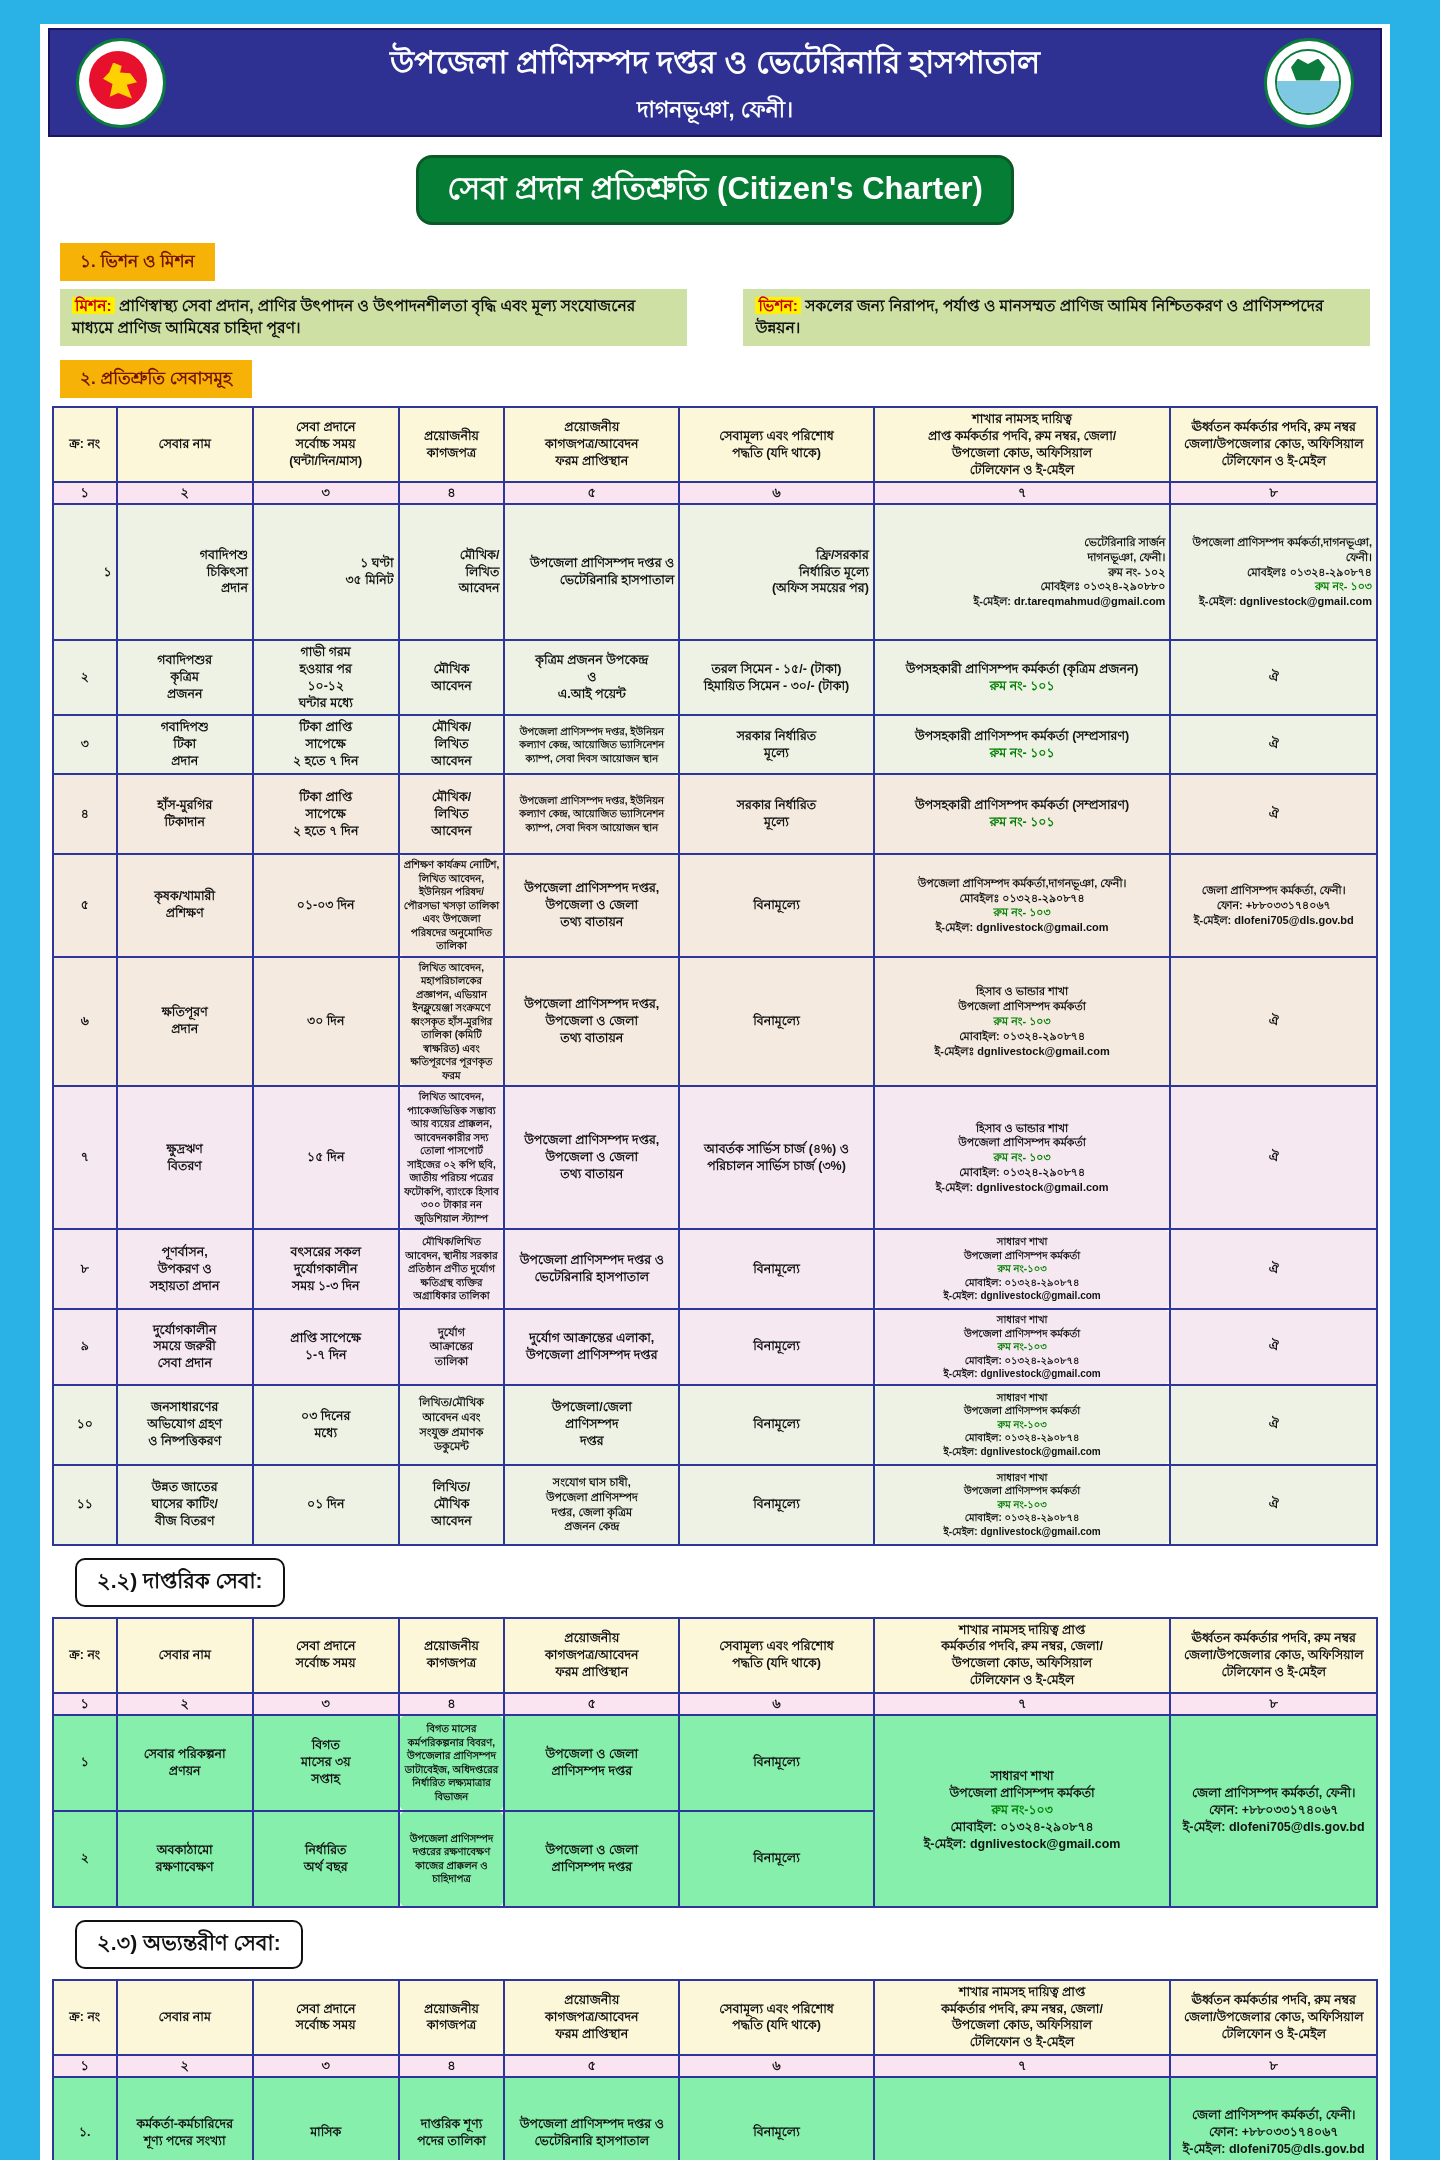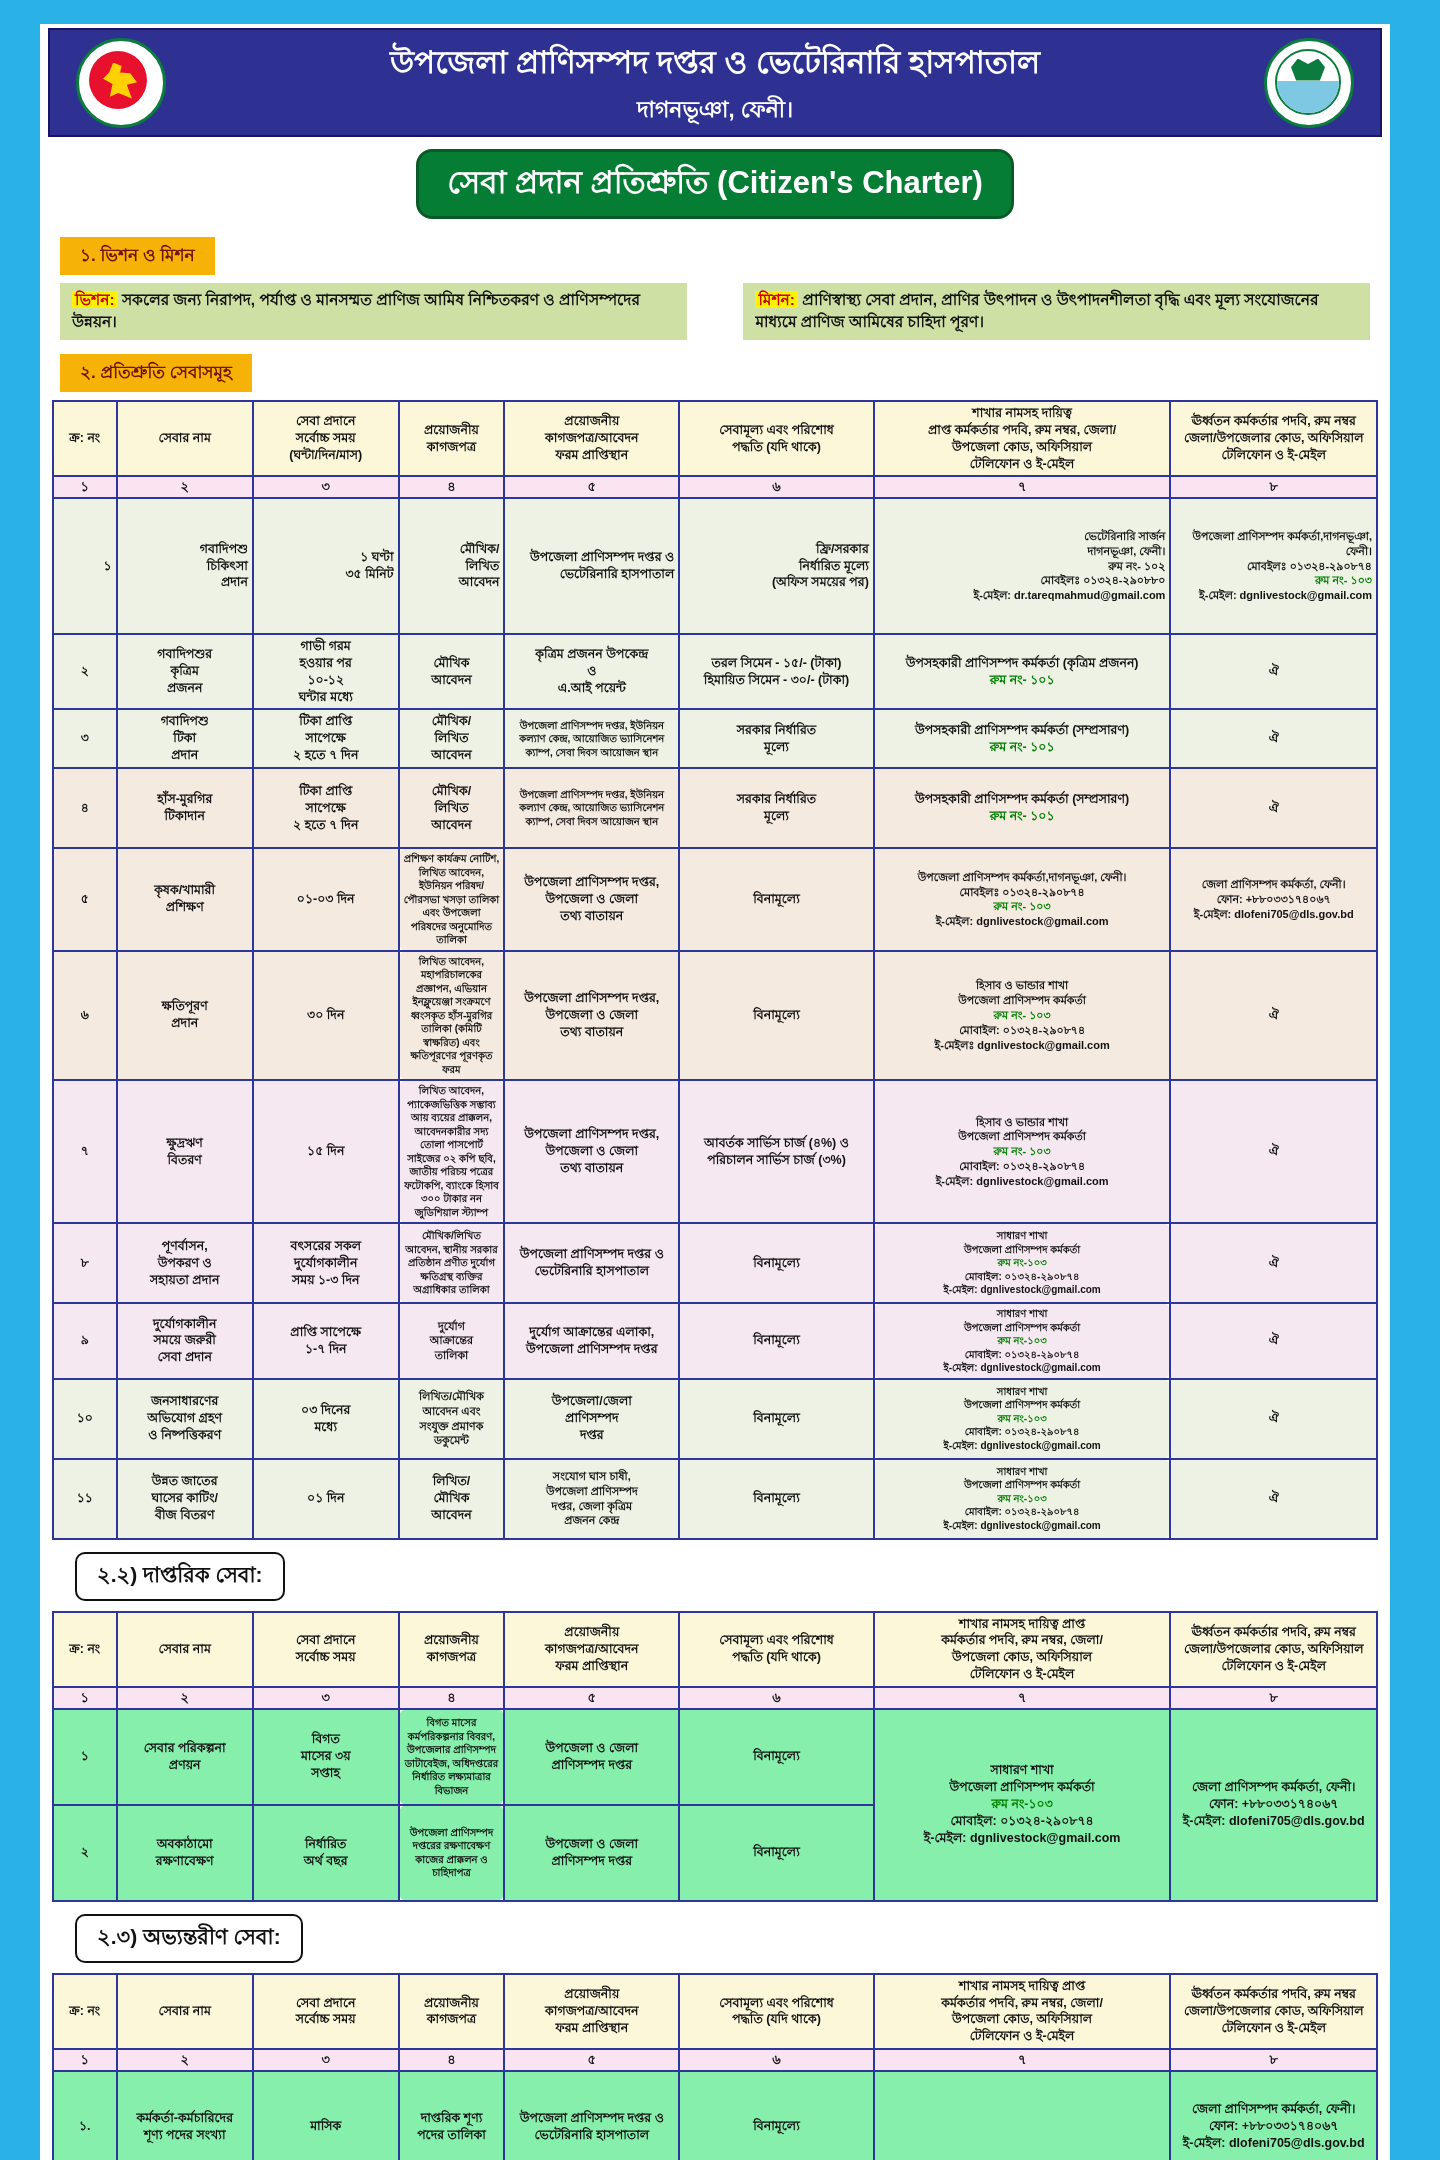--- a/index.html
+++ b/index.html
@@ -21,21 +21,21 @@
   .seal .core{position:absolute;left:10px;top:10px;width:58px;height:58px;border-radius:50%;background:#E8112D;}
   .seal .map{position:absolute;left:24px;top:22px;width:34px;height:36px;background:#FFD100;
         clip-path:polygon(30% 0,55% 10%,50% 28%,80% 30%,100% 55%,70% 62%,85% 100%,45% 85%,20% 95%,28% 60%,0 45%,18% 28%);}
   .seal.dls{border-color:#0B7C3E;}
   .seal.dls .inner{position:absolute;left:8px;top:8px;width:62px;height:62px;border-radius:50%;
         border:2px solid #0B7C3E;background:#fff;overflow:hidden;}
   .seal.dls .sky{position:absolute;left:0;top:30px;width:62px;height:32px;background:#7EC8E3;}
   .seal.dls .cow{position:absolute;left:14px;top:8px;width:34px;height:22px;background:#0B7C3E;
         clip-path:polygon(0 40%,20% 0,50% 25%,80% 0,100% 40%,85% 100%,15% 100%);}
   .url{color:#92278F;text-align:center;font-size:27px;font-weight:bold;margin:8px 0 4px 0;text-decoration:none;display:block;}
-  .charter{display:table;margin:12px auto 10px auto;background:#067D35;color:#fff;font-size:31px;
+  .charter{display:table;margin:18px auto 10px auto;background:#067D35;color:#fff;font-size:31px;
         font-weight:bold;padding:6px 28px;border-radius:16px;border:3px solid #0A5A28;}
   
   .tag{display:inline-block;background:#F7B208;color:#731400;font-weight:bold;font-size:17px;
         padding:5px 20px;border-radius:0;margin:8px 0 6px 12px;}
   .boxtag{display:inline-block;background:#fff;border:2px solid #111;border-radius:10px;
         font-size:21px;font-weight:bold;color:#111;padding:5px 20px;margin:12px 0 8px 27px;}
   .vm-row{display:flex;justify-content:space-between;gap:30px;margin:2px 12px 6px 12px;}
   .vm{background:#CFE0A5;padding:6px 12px;font-size:15.5px;font-weight:bold;color:#111;width:46%;line-height:1.45;}
   .vm .lbl{background:#FFF200;color:#CC0000;padding:0 3px;}
   
@@ -78,22 +78,22 @@
       </div>
     </div>
   </div>
 
 
   <div class="charter">সেবা প্রদান প্রতিশ্রুতি (Citizen's Charter)</div>
 
   
   <div class="tag">১. ভিশন ও মিশন</div>
   <div class="vm-row">
+    <div class="vm"><span class="lbl">মিশন:</span><span> প্রাণিস্বাস্থ্য সেবা প্রদান, প্রাণির উৎপাদন ও উৎপাদনশীলতা বৃদ্ধি এবং মূল্য সংযোজনের মাধ্যমে প্রাণিজ আমিষের চাহিদা পূরণ।</span></div>
     <div class="vm"><span class="lbl">ভিশন:</span><span> সকলের জন্য নিরাপদ, পর্যাপ্ত ও মানসম্মত প্রাণিজ আমিষ নিশ্চিতকরণ ও প্রাণিসম্পদের উন্নয়ন।</span></div>
-    <div class="vm"><span class="lbl">মিশন:</span><span> প্রাণিস্বাস্থ্য সেবা প্রদান, প্রাণির উৎপাদন ও উৎপাদনশীলতা বৃদ্ধি এবং মূল্য সংযোজনের মাধ্যমে প্রাণিজ আমিষের চাহিদা পূরণ।</span></div>
   </div>
 
   
   <div class="tag">২. প্রতিশ্রুতি সেবাসমূহ</div>
 
   <table>
     <colgroup>
       <col style="width:4.8%">
         <col style="width:10.3%">
         <col style="width:11%">

